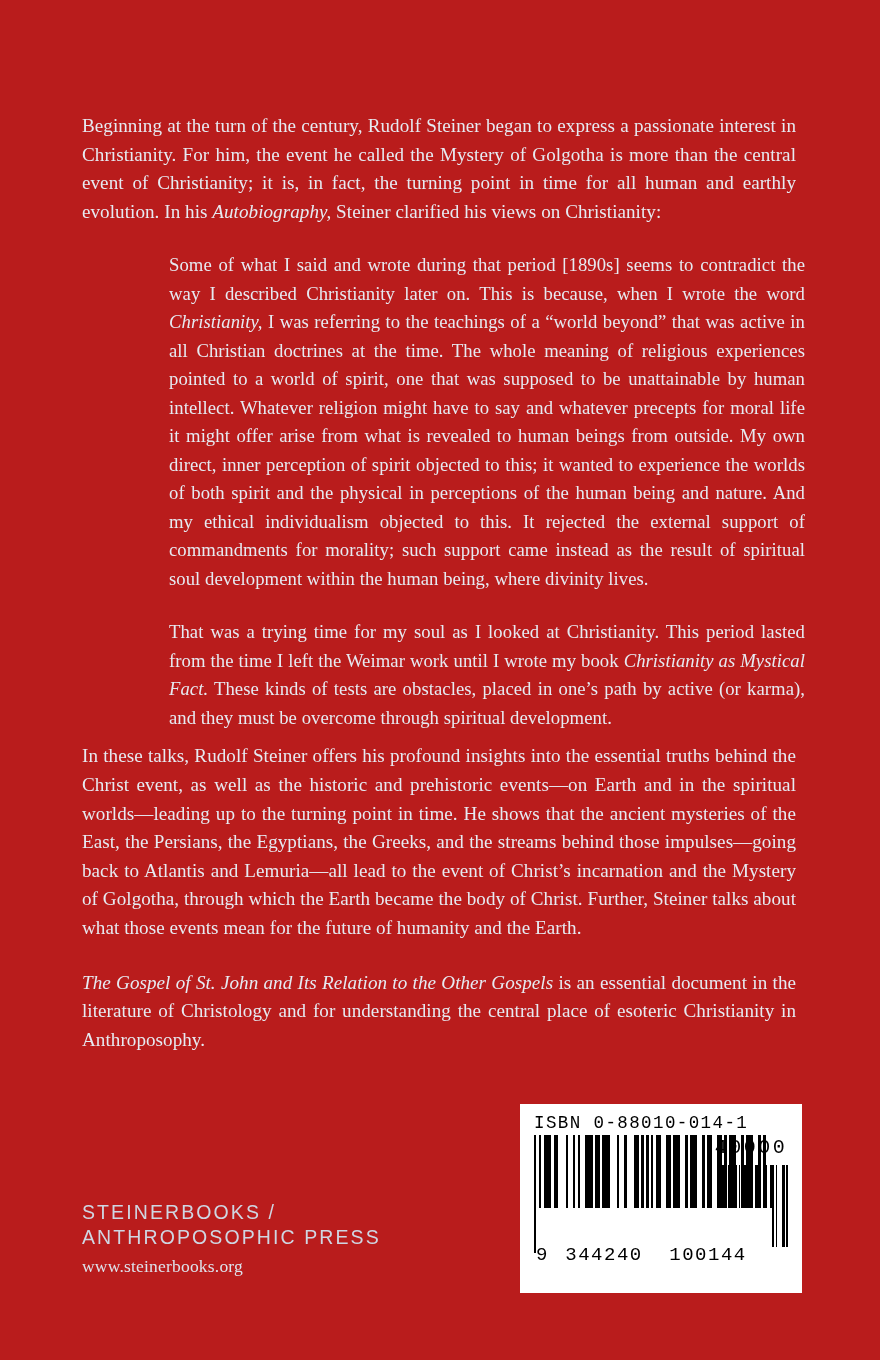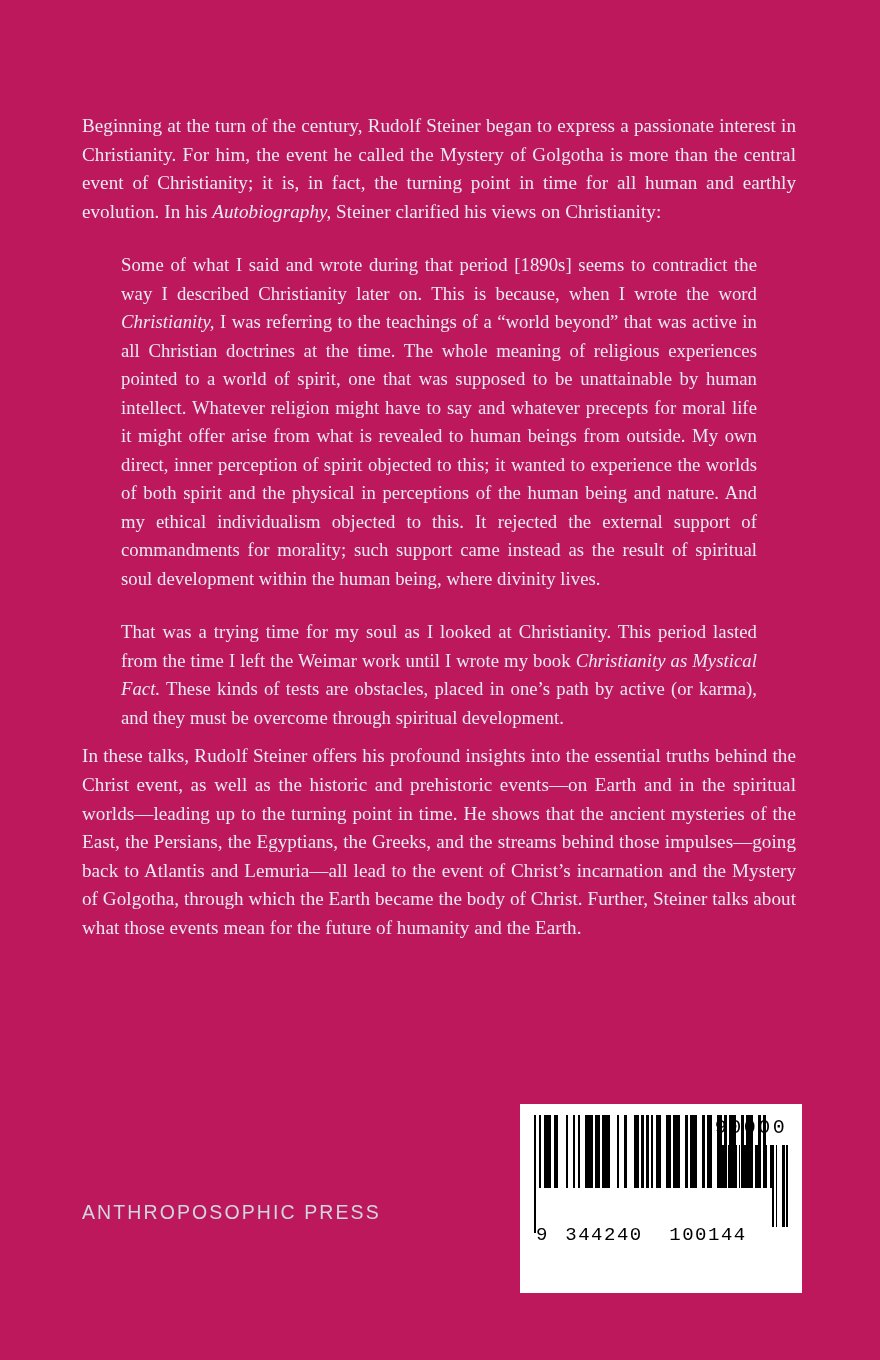--- a/index.html
+++ b/index.html
@@ -14,21 +14,21 @@
     font-family: "Liberation Serif", "DejaVu Serif", serif;
     color: #e6eaf1;
     overflow: hidden;
     position: relative;
     -webkit-font-smoothing: antialiased;
   }
 
   .cover {
     position: absolute;
     inset: 0;
-    background: #be185d;
+    background: #b91c1c;
   }
 
   .copy {
     position: absolute;
     left: 82px;
     top: 112px;
     width: 714px;
   }
 
   p {
@@ -49,20 +49,21 @@
     margin: 0 0 10px 0;
     padding-left: 39px;
     width: 675px;
     box-sizing: border-box;
   }
   .blockquote p {
     font-size: 18.7px;
     line-height: 28.5px;
     margin-bottom: 25px;
     width: 636px;
+    margin-left: 48px;
   }
   .blockquote p:last-child { margin-bottom: 0; }
 
   p.body-para { margin-bottom: 26px; }
   p.closing { margin-bottom: 0; }
 
   em { font-style: italic; }
 
   
   .publisher {
@@ -171,28 +172,32 @@
 
     <p class="lead"><span>Beginning at the turn of the century, Rudolf Steiner began to express a passionate interest in Christianity. For him, the event he called the Mystery of Golgotha is more than the central event of Christianity; it is, in fact, the turning point in time for all human and earthly evolution. In his </span><em>Autobiography,</em><span> Steiner clarified his views on Christianity:</span></p>
 
     <div class="blockquote">
       <p><span>Some of what I said and wrote during that period [1890s] seems to contradict the way I described Christianity later on. This is because, when I wrote the word </span><em>Christianity,</em><span> I was referring to the teachings of a “world beyond” that was active in all Christian doctrines at the time. The whole meaning of religious experiences pointed to a world of spirit, one that was supposed to be unattainable by human intellect. Whatever religion might have to say and whatever precepts for moral life it might offer arise from what is revealed to human beings from outside. My own direct, inner perception of spirit objected to this; it wanted to experience the worlds of both spirit and the physical in perceptions of the human being and nature. And my ethical individualism objected to this. It rejected the external support of commandments for morality; such support came instead as the result of spiritual soul development within the human being, where divinity lives.</span></p>
       <p><span>That was a trying time for my soul as I looked at Christianity. This period lasted from the time I left the Weimar work until I wrote my book </span><em>Christianity as Mystical Fact.</em><span> These kinds of tests are obstacles, placed in one’s path by active (or karma), and they must be overcome through spiritual development.</span></p>
     </div>
 
     <p class="body-para">In these talks, Rudolf Steiner offers his profound insights into the essential truths behind the Christ event, as well as the historic and prehistoric events—on Earth and in the spiritual worlds—leading up to the turning point in time. He shows that the ancient mysteries of the East, the Persians, the Egyptians, the Greeks, and the streams behind those impulses—going back to Atlantis and Lemuria—all lead to the event of Christ’s incarnation and the Mystery of Golgotha, through which the Earth became the body of Christ. Further, Steiner talks about what those events mean for the future of humanity and the Earth.</p>
 
+    <p class="closing"><em>The Gospel of St. John and Its Relation to the Other Gospels</em><span> is an essential document in the literature of Christology and for understanding the central place of esoteric Christianity in Anthroposophy.</span></p>
 
   </div>
 
   <div class="publisher">
+    <div class="pub-line">STEINERBOOKS /</div>
     <div class="pub-line">ANTHROPOSOPHIC PRESS</div>
+    <div class="pub-url">www.steinerbooks.org</div>
   </div>
 
   <div class="barcode-box">
+    <div class="bc-isbn">ISBN 0-88010-014-1</div>
     <div class="bc-main-wrap">
       <div class="bars bc-ean" id="ean-bars">
           <span style="width: 2.44211px; height: 118px; background: rgb(0, 0, 0);"></span>
           <span style="width: 2.44211px; height: 118px; background: transparent;"></span>
           <span style="width: 2.44211px; height: 118px; background: rgb(0, 0, 0);"></span>
           <span style="width: 2.44211px; height: 104px; background: transparent;"></span>
           <span style="width: 2.44211px; height: 104px; background: rgb(0, 0, 0);"></span>
           <span style="width: 2.44211px; height: 104px; background: rgb(0, 0, 0);"></span>
           <span style="width: 2.44211px; height: 104px; background: rgb(0, 0, 0);"></span>
           <span style="width: 2.44211px; height: 104px; background: transparent;"></span>
@@ -277,21 +282,21 @@
           <span style="width: 2.44211px; height: 104px; background: transparent;"></span>
           <span style="width: 2.44211px; height: 104px; background: rgb(0, 0, 0);"></span>
           <span style="width: 2.44211px; height: 104px; background: rgb(0, 0, 0);"></span>
           <span style="width: 2.44211px; height: 104px; background: rgb(0, 0, 0);"></span>
           <span style="width: 2.44211px; height: 104px; background: transparent;"></span>
           <span style="width: 2.44211px; height: 104px; background: transparent;"></span>
           <span style="width: 2.44211px; height: 118px; background: rgb(0, 0, 0);"></span>
           <span style="width: 2.44211px; height: 118px; background: transparent;"></span>
           <span style="width: 2.44211px; height: 118px; background: rgb(0, 0, 0);"></span>
         </div>
-      <div class="bc-addon-num">90000</div>
+      <div class="bc-addon-num">40000</div>
       <div class="bars bc-addon" id="addon-bars">
           <span style="width: 1.48936px; height: 82px; background: rgb(0, 0, 0);"></span>
           <span style="width: 1.48936px; height: 82px; background: transparent;"></span>
           <span style="width: 1.48936px; height: 82px; background: rgb(0, 0, 0);"></span>
           <span style="width: 1.48936px; height: 82px; background: rgb(0, 0, 0);"></span>
           <span style="width: 1.48936px; height: 82px; background: transparent;"></span>
           <span style="width: 1.48936px; height: 82px; background: transparent;"></span>
           <span style="width: 1.48936px; height: 82px; background: transparent;"></span>
           <span style="width: 1.48936px; height: 82px; background: rgb(0, 0, 0);"></span>
           <span style="width: 1.48936px; height: 82px; background: transparent;"></span>

